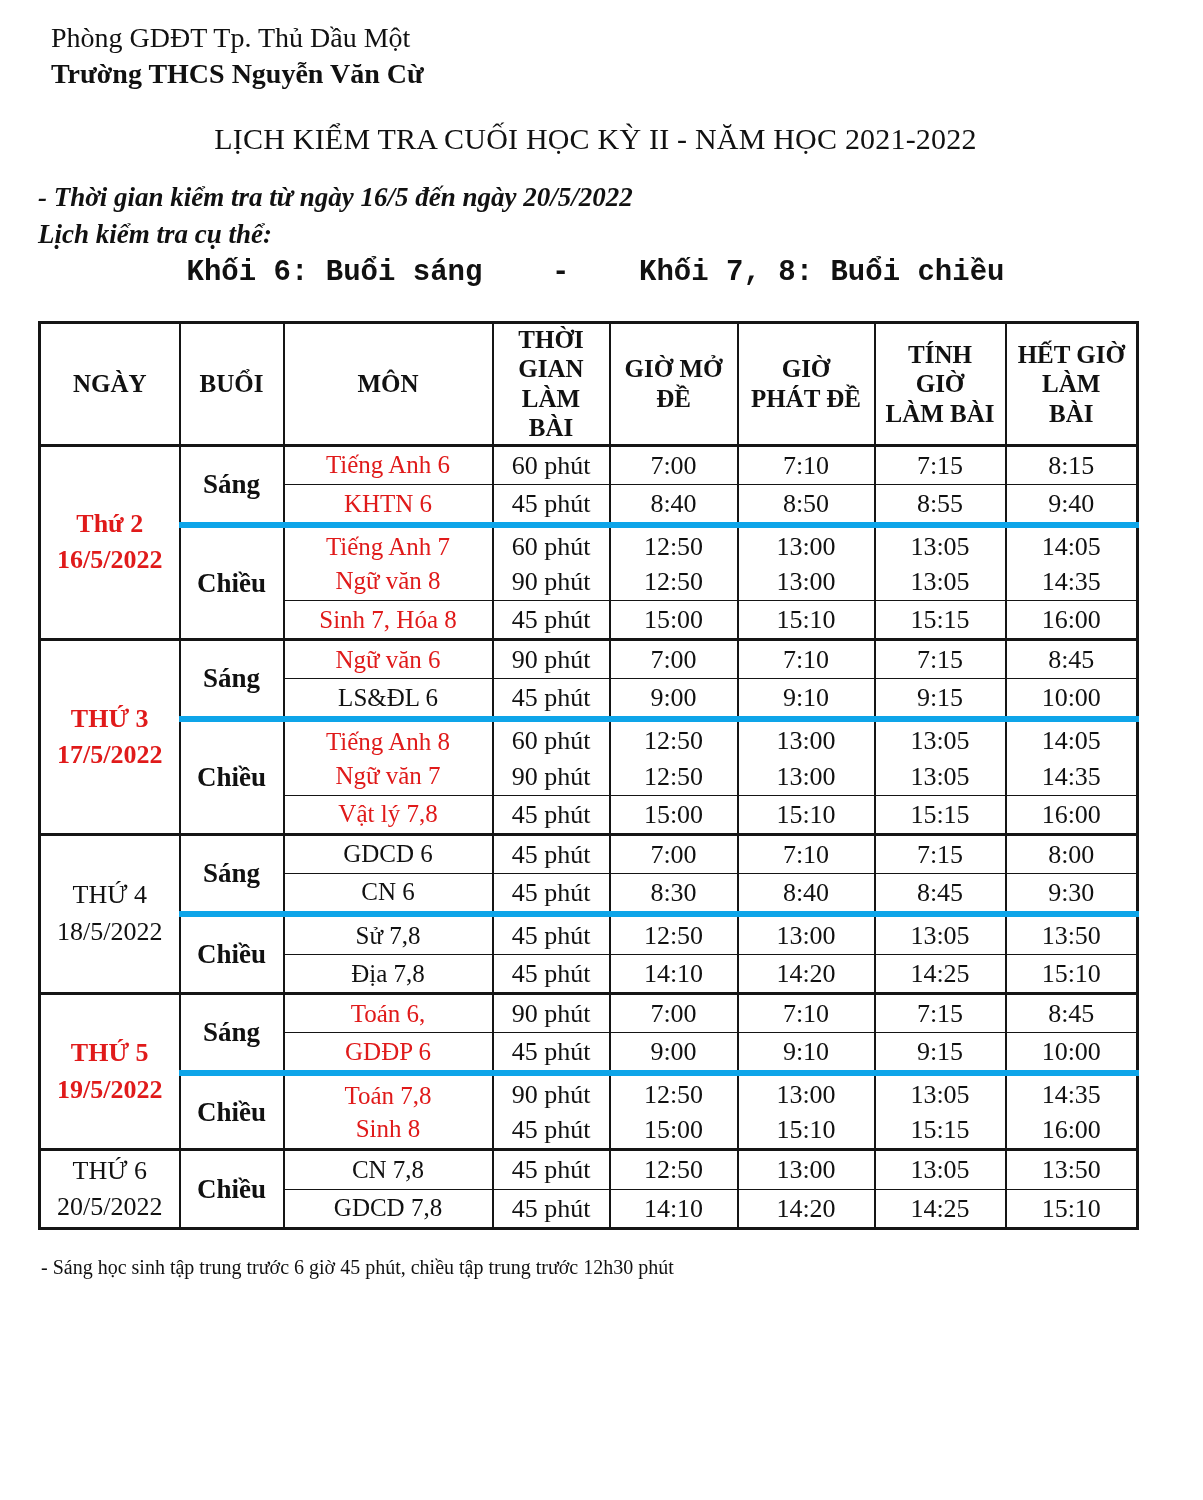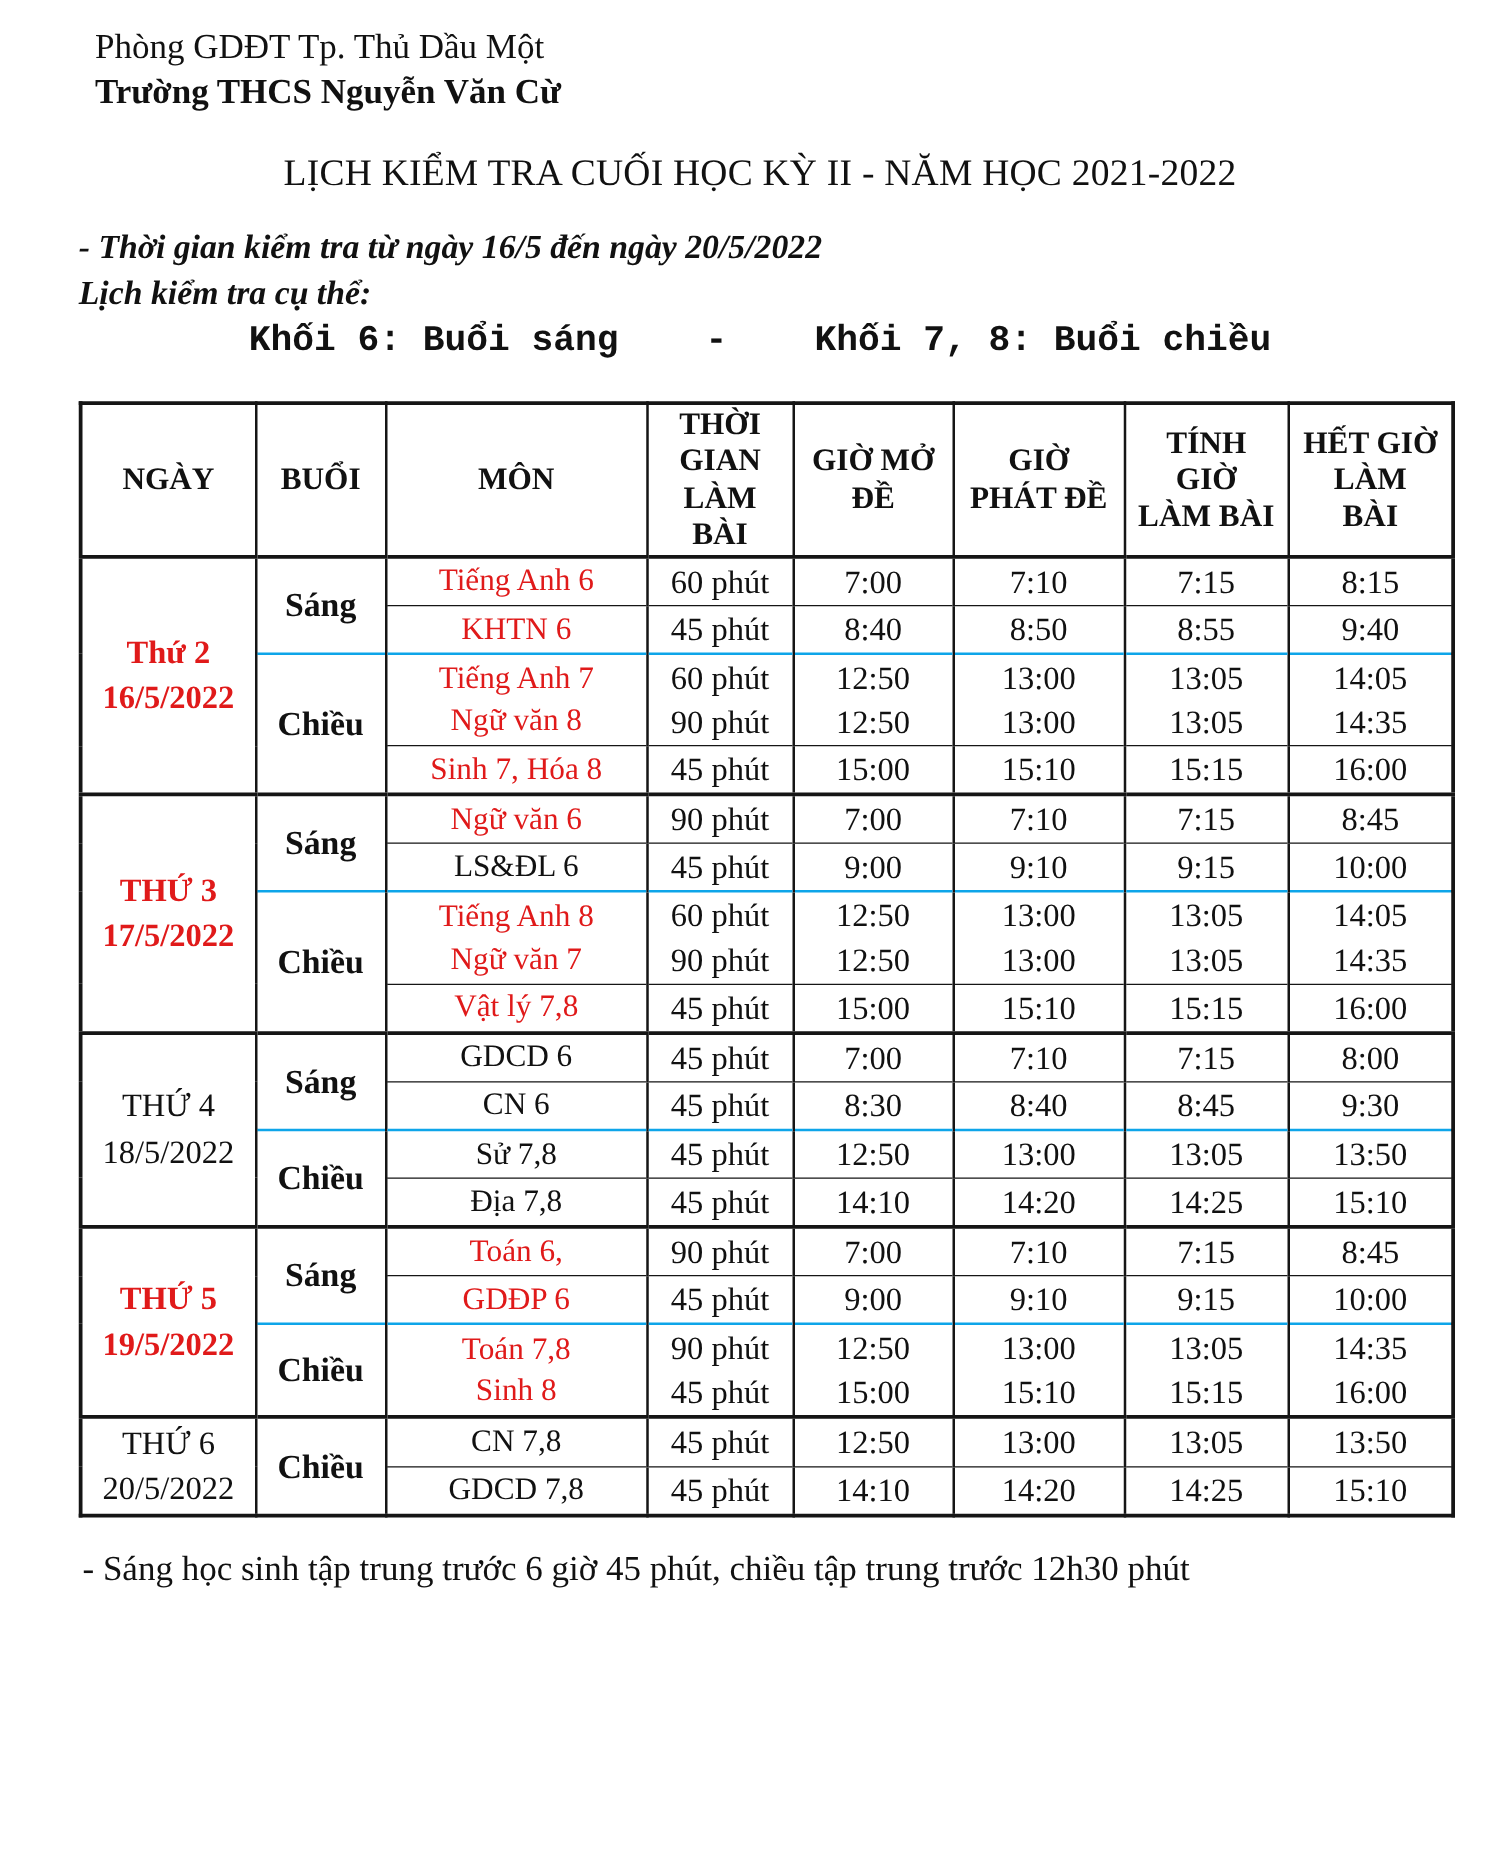--- a/index.html
+++ b/index.html
@@ -1,21 +1,21 @@
 <!DOCTYPE html>
 <html lang="vi" style="--accent-red: #e01a1a;"><head>
 <meta charset="utf-8">
 <style>
   html,body{margin:0;padding:0;background:#ffffff;}
   body{
     width:1203px;height:1500px;overflow:hidden;
     font-family:"Liberation Serif","DejaVu Serif",serif;
     color:#111;
   }
-  .page{box-sizing:border-box;width:1203px;height:1133px;padding:20px 50px 0 63px;position:relative;}
+  .page{box-sizing:border-box;width:1203px;height:1133px;padding:20px 50px 0 38px;position:relative;}
   .red{color:var(--accent-red,#e01a1a);}
   .bold{font-weight:bold;}
   .italic{font-style:italic;}
 
   .letterhead{padding-left:13px;font-size:28px;line-height:1.28;}
   .doc-title{margin-top:30px;text-align:center;font-size:30px;font-weight:normal;letter-spacing:.2px;}
   .notes{margin-top:24px;font-size:27px;font-weight:bold;font-style:italic;}
   .notes p{margin:3px 0;line-height:1.28;}
   .subtitle{margin-top:4px;text-align:center;font-weight:bold;font-size:29px;white-space:pre-wrap;font-family:Liberation Mono, monospace;}
 
@@ -25,30 +25,30 @@
     border-left:2px solid #151515;border-right:2px solid #151515;
     border-top:1px solid #151515;border-bottom:1px solid #151515;
     text-align:center;vertical-align:middle;padding:1px 2px;box-sizing:border-box;
     white-space:pre-line;
   }
   .sched thead th{
     font-weight:bold;font-size:25px;line-height:1.18;height:116px;
     border-bottom:2px solid #151515;
   }
   .sched tr.group-start td{border-top:3px solid #151515;}
-  .sched tr.session-start td{border-top:2px solid #0ea5e9;}
+  .sched tr.session-start td{border-top:6px solid #0ea5e9;}
   .sched tr.single{height:37px;}
   .sched tr.dbl{height:60px;}
   .day-cell{font-size:26px;line-height:1.4;}
   .day-cell.red{font-weight:bold;}
   .session-cell{font-weight:bold;font-size:27px;}
   .mon-cell{font-weight:normal;font-size:25px;line-height:1.35;}
   .data-cell{font-size:26px;line-height:1.35;}
 
-  .footer-note{margin:26px 0 0 3px;font-size:28px;}
+  .footer-note{margin:26px 0 0 3px;font-size:20px;}
   .sign-block{width:440px;margin:14px 68px 0 auto;text-align:center;font-size:27px;line-height:1.42;}
 </style>
 </head>
 <body>
 
 <div class="page">
 
   <div class="letterhead">
     <div>Phòng GDĐT Tp. Thủ Dầu Một</div>
     <div class="bold">Trường THCS Nguyễn Văn Cừ</div>

